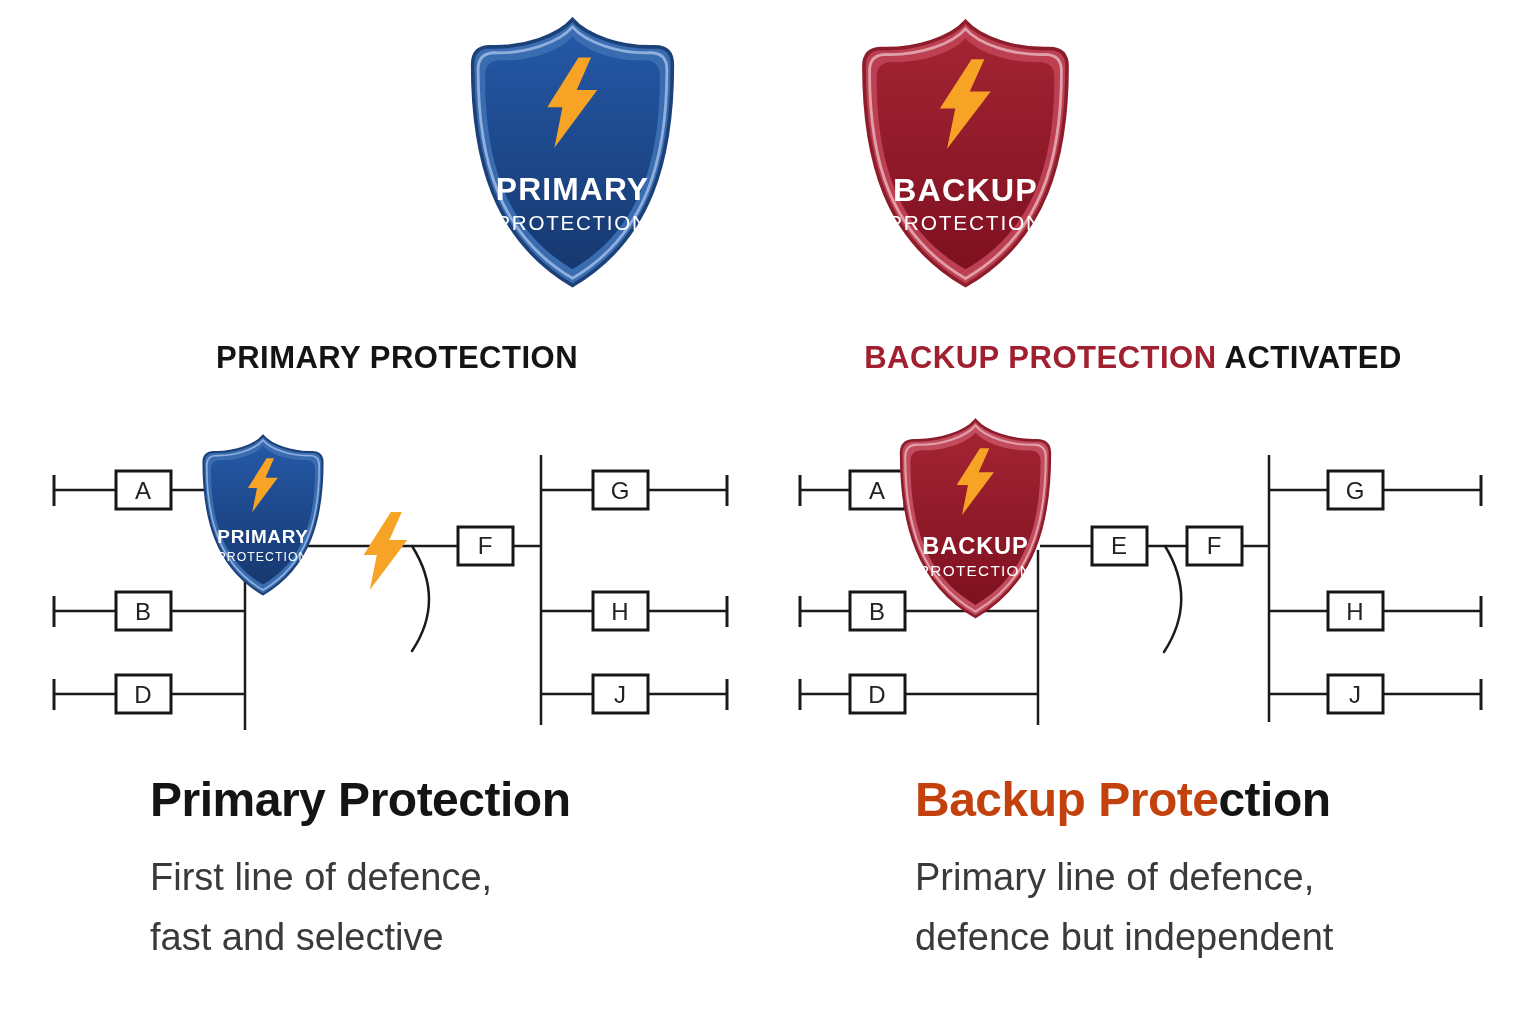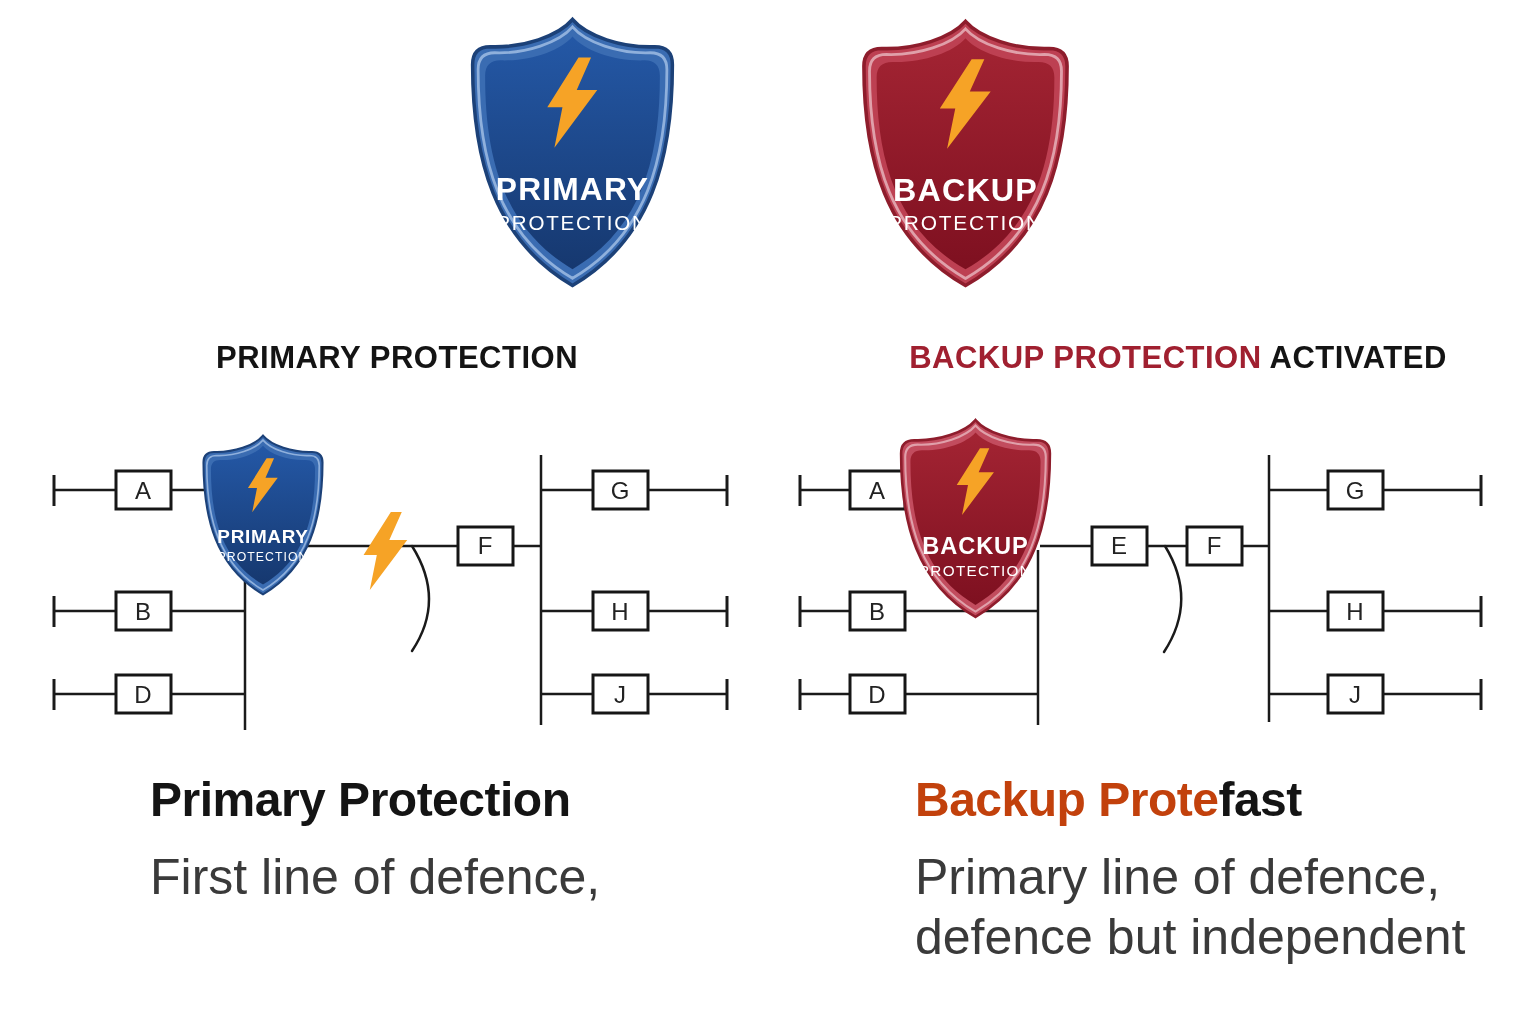--- a/index.html
+++ b/index.html
@@ -5,21 +5,21 @@
   html,body{margin:0;padding:0;background:#ffffff;}
   .canvas{position:relative;width:1536px;height:1024px;background:#ffffff;overflow:hidden;
           font-family:"Liberation Sans",sans-serif;border-radius:8px;}
   .badge{position:absolute;}
   .hdr{position:absolute;top:340px;width:620px;text-align:center;
        font-size:31px;font-weight:700;letter-spacing:.5px;color:#141414;white-space:nowrap;}
   .hdr .red{color:#A02030;}
   .caption{position:absolute;top:772px;}
   .cap-title{font-size:48px;font-weight:700;color:#141414;letter-spacing:-.5px;white-space:nowrap;}
   .cap-title .red{color:#c2410c;}
-  .cap-desc{margin-top:20px;font-size:50px;font-weight:400;color:#3a3a3a;line-height:60px;white-space:nowrap;}
+  .cap-desc{margin-top:20px;font-size:38px;font-weight:400;color:#3a3a3a;line-height:60px;white-space:nowrap;}
   .diagram{position:absolute;left:0;top:400px;}
   .wire{stroke:#1a1a1a;stroke-width:2.5;}
   .tick{stroke:#1a1a1a;stroke-width:3;}
   .arc{stroke:#1a1a1a;stroke-width:2.5;fill:none;stroke-linecap:round;}
   .nbox{fill:#ffffff;stroke:#161616;stroke-width:3;}
   .blabel{font-family:"Liberation Sans",sans-serif;font-size:24px;font-weight:500;
           fill:#222;text-anchor:middle;}
   .s1{font-family:"Liberation Sans",sans-serif;font-weight:700;font-size:27px;fill:#fff;
       text-anchor:middle;letter-spacing:1px;}
   .s2{font-family:"Liberation Sans",sans-serif;font-weight:400;font-size:17.5px;fill:#fff;
@@ -59,21 +59,21 @@
     <use href="#shieldPath" transform="translate(100 122) scale(0.945) translate(-100 -122)" fill="none" stroke="#E0A0AA" stroke-width="2.5"></use>
     <use href="#shieldPath" transform="translate(100 122) scale(0.875) translate(-100 -122)" fill="url(#gradRed)"></use>
     <use href="#boltShape" transform="translate(77 40) scale(0.76)" fill="#F6A326"></use>
     <text class="s1" x="100" y="160">BACKUP</text>
     <text class="s2" x="100" y="185">PROTECTION</text>
   </svg>
 
   <div class="hdr" style="left:87px">
     <span>PRIMARY PROTECTION</span>
   </div>
-  <div class="hdr" style="left:868px">
+  <div class="hdr" style="left:823px">
     <span class="red">BACKUP PROTECTION</span><span> ACTIVATED</span>
   </div>
 
   <svg class="diagram" width="1536" height="345" viewBox="0 0 1536 345">
 
     <g>
 
       <line class="tick" x1="54" y1="75" x2="54" y2="106"></line>
       <line class="wire" x1="54" y1="90" x2="116" y2="90"></line>
       <line class="wire" x1="171" y1="90" x2="225" y2="90"></line>
@@ -197,26 +197,27 @@
       <text class="blabel" x="1355" y="303">J</text>
       <line class="wire" x1="1383" y1="294" x2="1481" y2="294"></line>
       <line class="tick" x1="1481" y1="279" x2="1481" y2="310"></line>
     </g>
   </svg>
 
   <div class="caption" style="left:150px">
     <div class="cap-title">Primary Protection</div>
     <div class="cap-desc">
       <span>First line of defence,</span><br>
+      <span>fast and selective</span>
     </div>
   </div>
 
   <div class="caption" style="left:915px">
     <div class="cap-title">
-      <span class="red">Backup Prote</span><span>fast</span>
+      <span class="red">Backup Prote</span><span>ction</span>
     </div>
     <div class="cap-desc">
       <span>Primary line of defence,</span><br>
       <span>defence but independent</span>
     </div>
   </div>
 
 </div>
 
 </body></html>

